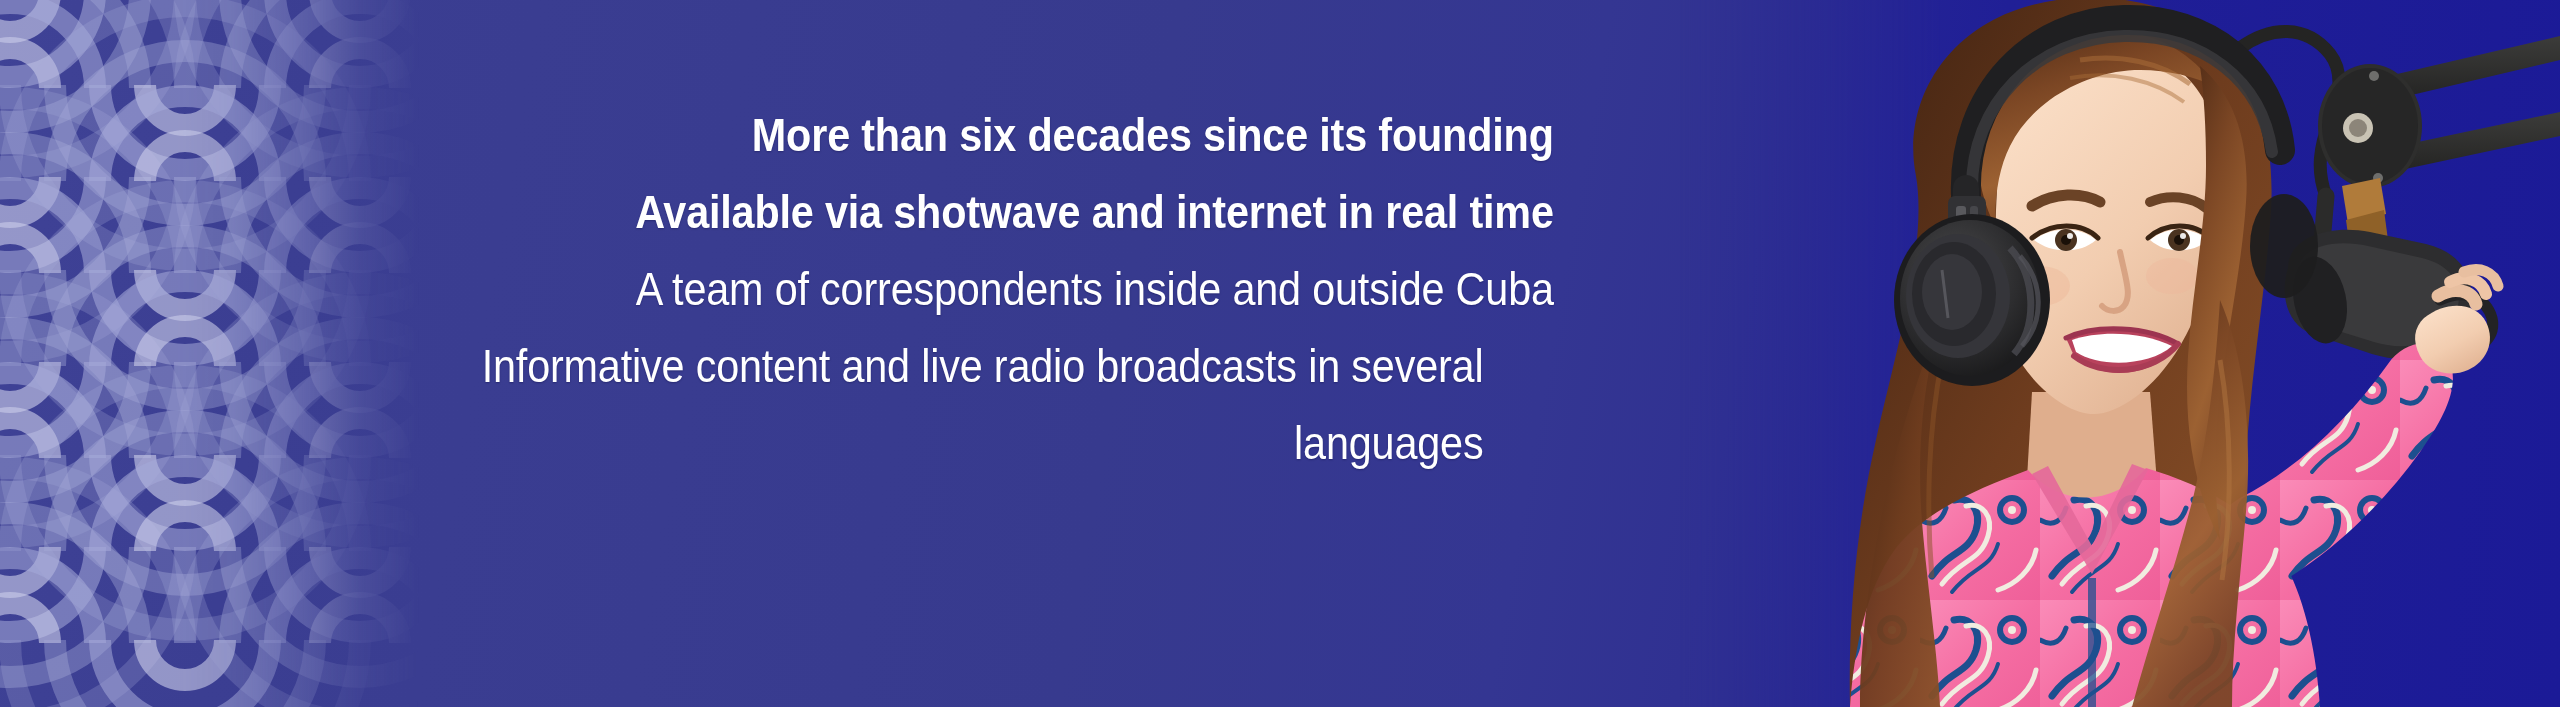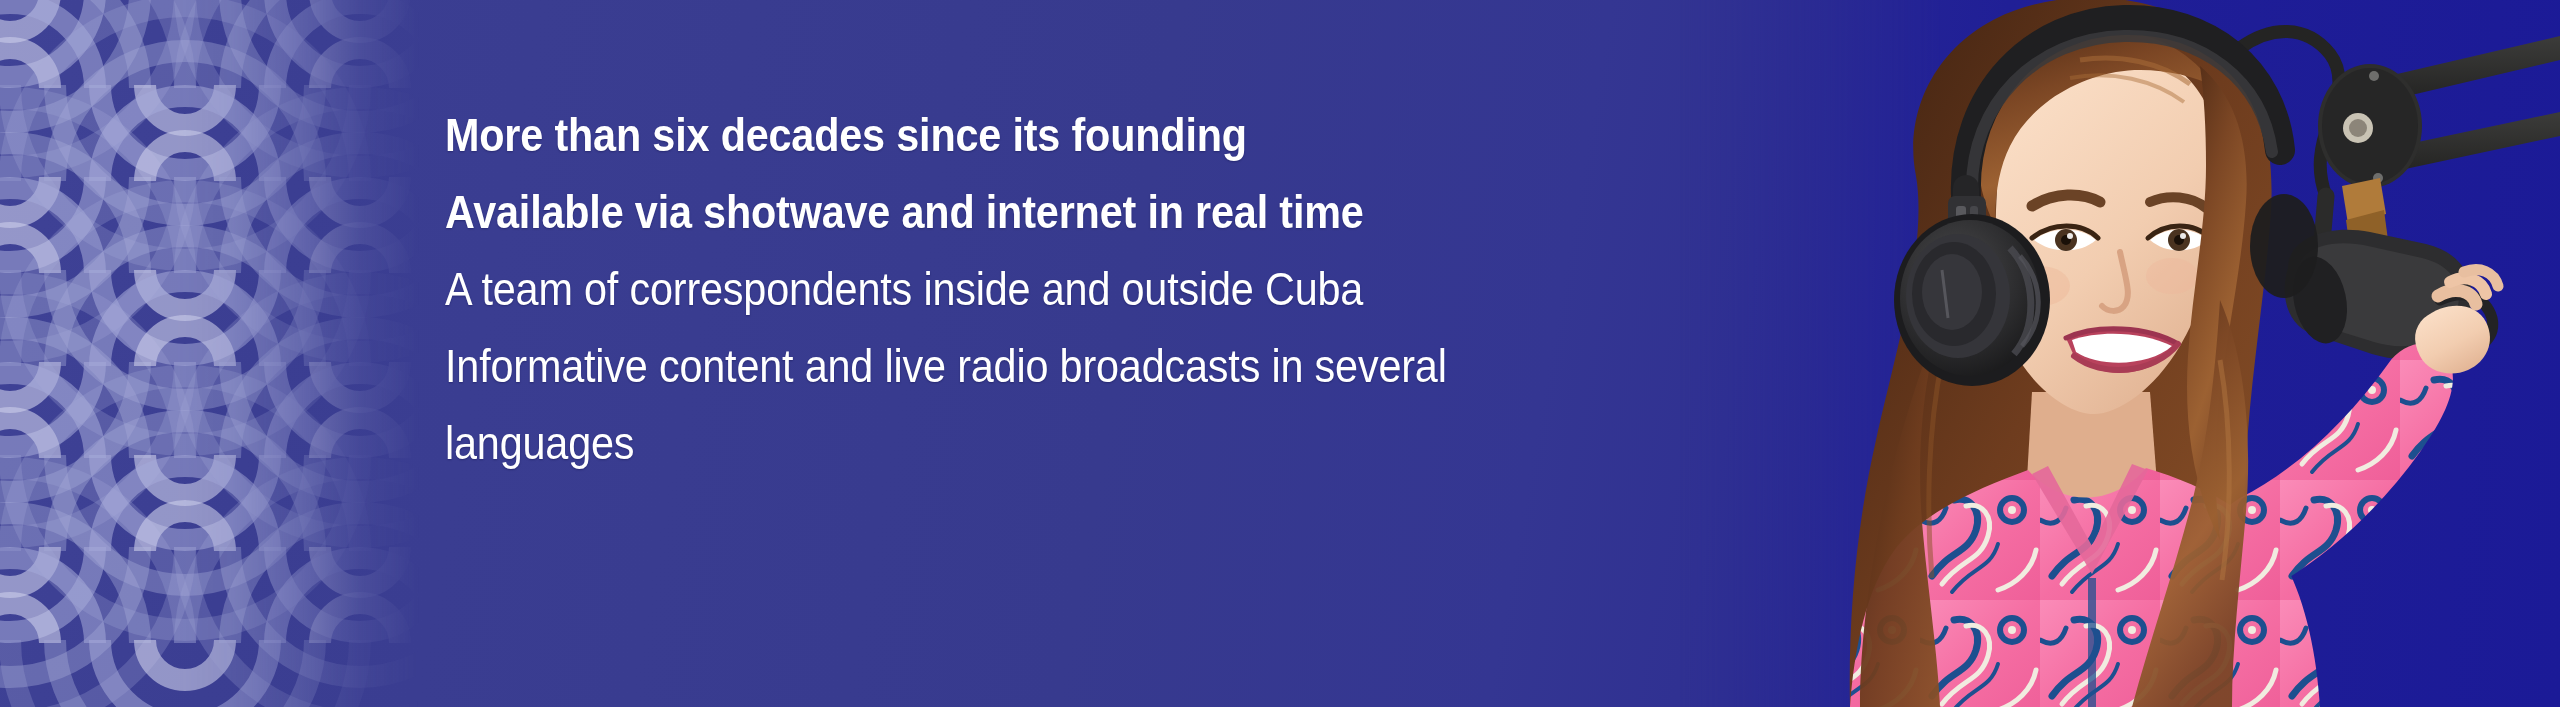--- a/index.html
+++ b/index.html
@@ -8,20 +8,21 @@
     padding: 0;
     background: #2f3380;
   }
   #banner {
     position: relative;
     width: 2560px;
     height: 707px;
     overflow: hidden;
     background: #3a3d90;
     font-family: "Liberation Sans", "DejaVu Sans", sans-serif;
+    text-align: right;
     -webkit-font-smoothing: antialiased;
   }
 
   
   .bg-base {
     position: absolute;
     inset: 0;
     background:
       linear-gradient(100deg,
         #3f4296 0%,

